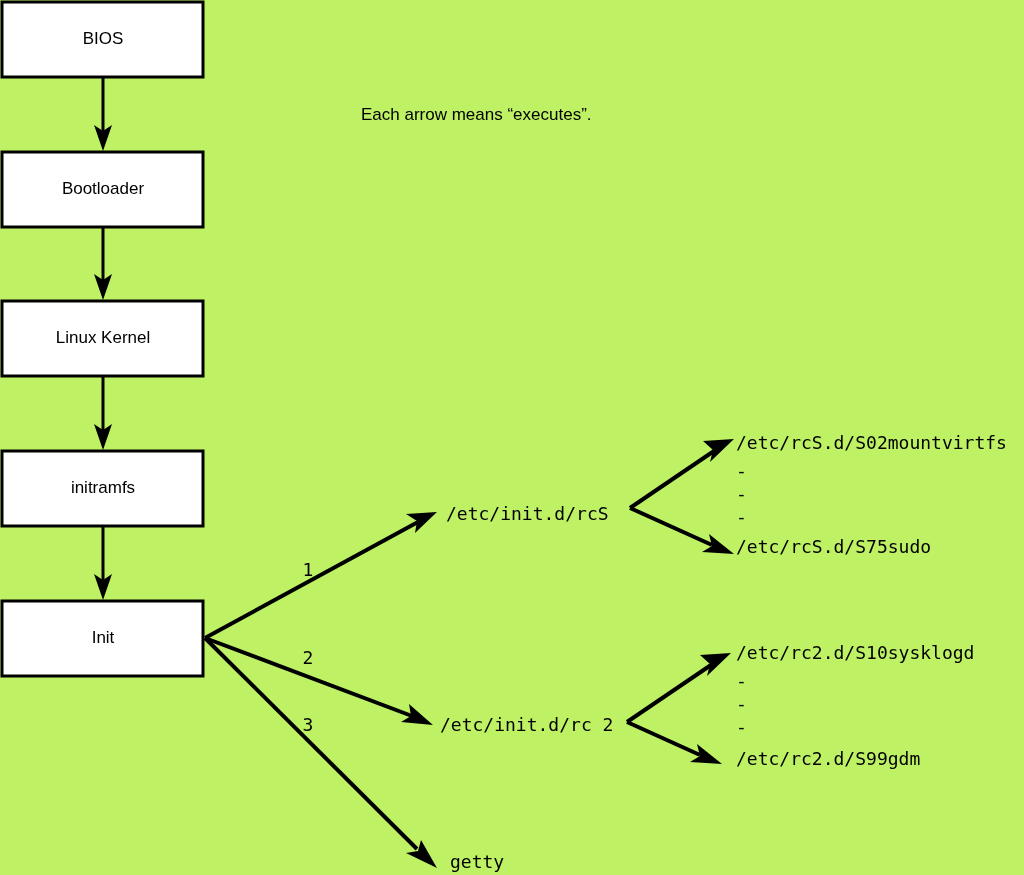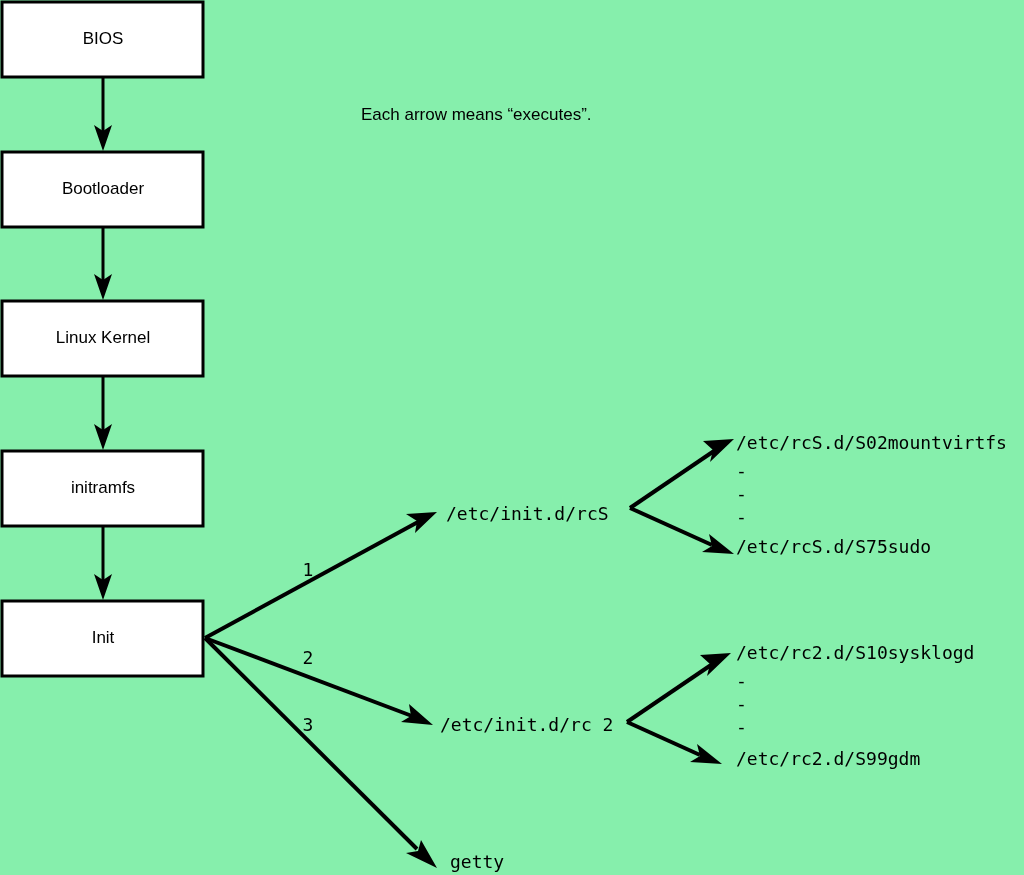--- a/index.html
+++ b/index.html
@@ -4,21 +4,21 @@
 <style>
   html, body {
     margin: 0;
     padding: 0;
     background: #ffffff;
   }
   #stage {
     position: relative;
     width: 1024px;
     height: 875px;
-    background: #86efac;
+    background: #bef264;
     overflow: hidden;
     font-family: "Liberation Sans", sans-serif;
   }
   #diagram-svg {
     position: absolute;
     left: 0;
     top: 0;
     width: 1024px;
     height: 875px;
   }

